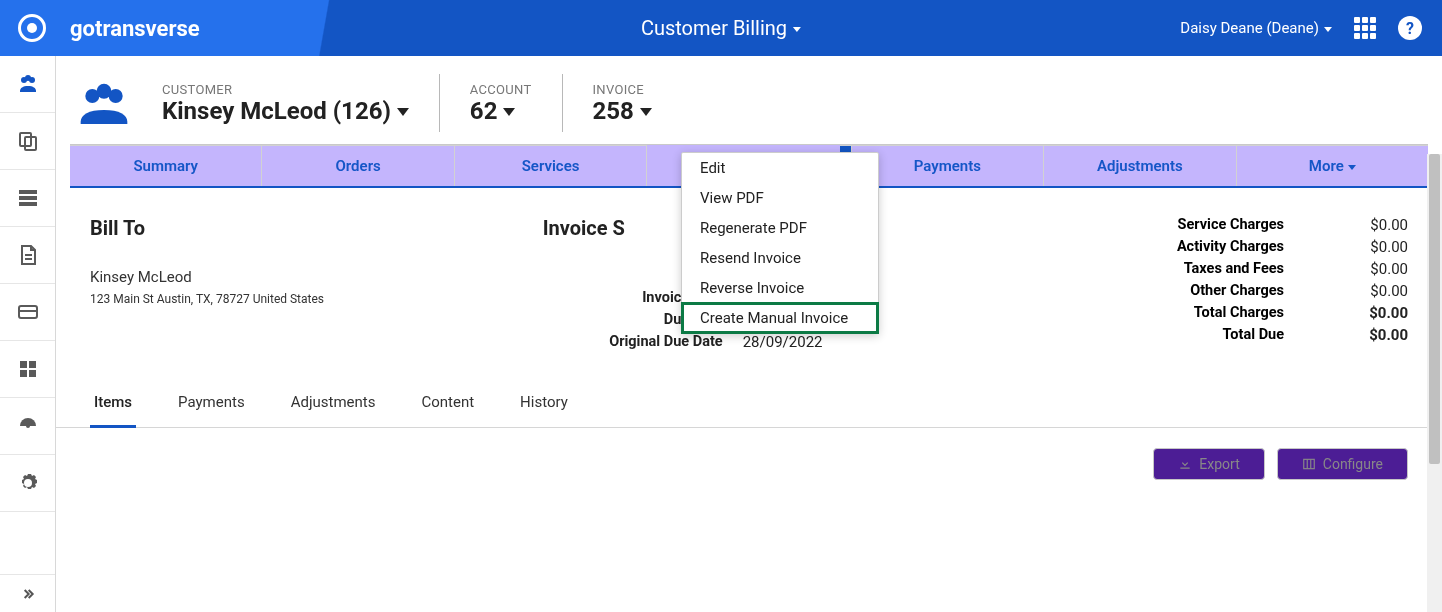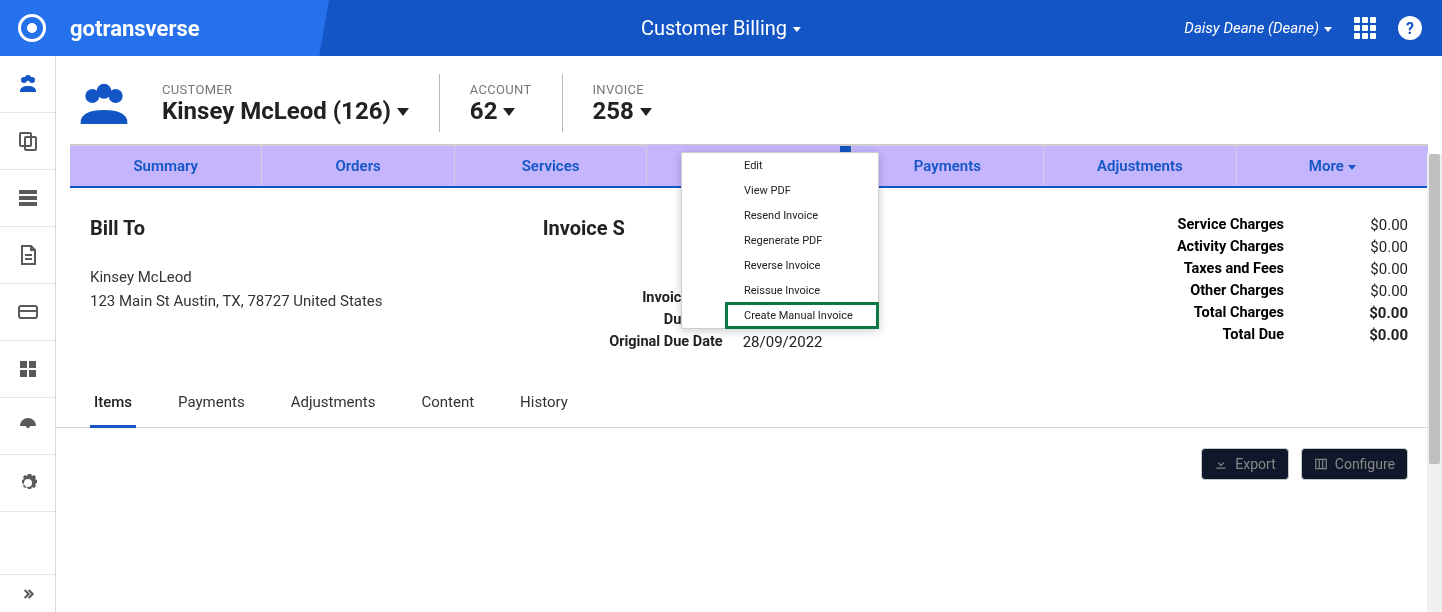--- a/index.html
+++ b/index.html
@@ -66,21 +66,21 @@
       gap: 4px;
     }
     .top-right {
       margin-left: auto;
       display: flex;
       align-items: center;
       gap: 22px;
       padding-right: 20px;
       z-index: 1;
     }
-    .user-menu { font-size: 15px; display: flex; align-items: flex-start; gap: 3px; font-style: italic; }
+    .user-menu { font-size: 15px; display: flex; align-items: flex-start; gap: 3px; }
     .apps-icon {
       width: 22px; height: 22px;
       display: grid;
       grid-template-columns: repeat(3, 5.5px);
       grid-template-rows: repeat(3, 5.5px);
       gap: 2.5px;
     }
     .apps-icon span { background: #fff; border-radius: 1px; }
     .help-icon {
       width: 24px; height: 24px;
@@ -203,21 +203,21 @@
     
     
     .content {
       padding: 28px 34px;
       display: flex;
       gap: 40px;
     }
     .col { flex: 1; }
     .sect-title { font-size: 20px; font-weight: 700; margin-bottom: 28px; color: #222;}
     .billto-name { font-size: 15px; color: #333; margin-bottom: 6px;}
-    .billto-addr { font-size: 15px; color: #333; }
+    .billto-addr { font-size: 12px; color: #333; }
     
     .kv-rows {
       display: grid;
       grid-template-columns: 160px 120px;
       row-gap: 4px;
       margin-left: 40px;
     }
     .kv-rows .k { text-align: right; font-weight: 700; font-size: 14.5px; color: #222; padding-right: 20px;}
     .kv-rows .v { text-align: left; font-size: 15px; color: #222;}
     
@@ -248,23 +248,23 @@
     .subtab.active { border-bottom-color: #1355c4; font-weight: 500; color: #222;}
     
     .btns-row {
       display: flex;
       justify-content: flex-end;
       gap: 12px;
       padding: 20px 34px;
     }
     .btn {
       border: 1px solid #c7c7c7;
-      background: #0f172a;
+      background: #4c1d95;
       color: #888;
-      padding: 7px 12px;
+      padding: 7px 24px;
       border-radius: 4px;
       font-size: 14px;
       display: flex;
       align-items: center;
       gap: 7px;
     }
     
     
     .dropdown {
       position: absolute;
@@ -272,23 +272,22 @@
       top: 96px;
       width: 198px;
       background: #fff;
       box-shadow: 0 2px 10px rgba(0,0,0,0.2);
       border: 1px solid #ccc;
       border-radius: 2px;
       z-index: 50;
     }
     .dropdown-item {
       padding: 6px 18px;
-      font-size: 11px;
+      font-size: 15px;
       color: #222;
-      margin-left: 44px;
     }
     .hl-green { outline: 3px solid #0c7a45; outline-offset: -2px; background: #fff;}
     
     
     .scrollbar-y {
       position: absolute;
       right: 0; top: 98px; bottom: 0;
       width: 15px;
       background: #f0f0f0;
     }
@@ -500,24 +499,23 @@
             <line x1="9" y1="4" x2="9" y2="20"></line>
             <line x1="15" y1="4" x2="15" y2="20"></line>
           </svg>
         <span>Configure</span>
       </div>
     </div>
 
     <div class="dropdown">
       <div class="dropdown-item">Edit</div>
       <div class="dropdown-item">View PDF</div>
+      <div class="dropdown-item">Regenerate PDF</div>
       <div class="dropdown-item">Resend Invoice</div>
-      <div class="dropdown-item">Regenerate PDF</div>
       <div class="dropdown-item">Reverse Invoice</div>
-      <div class="dropdown-item">Reissue Invoice</div>
       <div class="dropdown-item hl-green">Create Manual Invoice</div>
     </div>
 
     <div class="scrollbar-y">
       <div class="scrollbar-thumb"></div>
     </div>
   </div>
 </div>
 
 </body></html>

